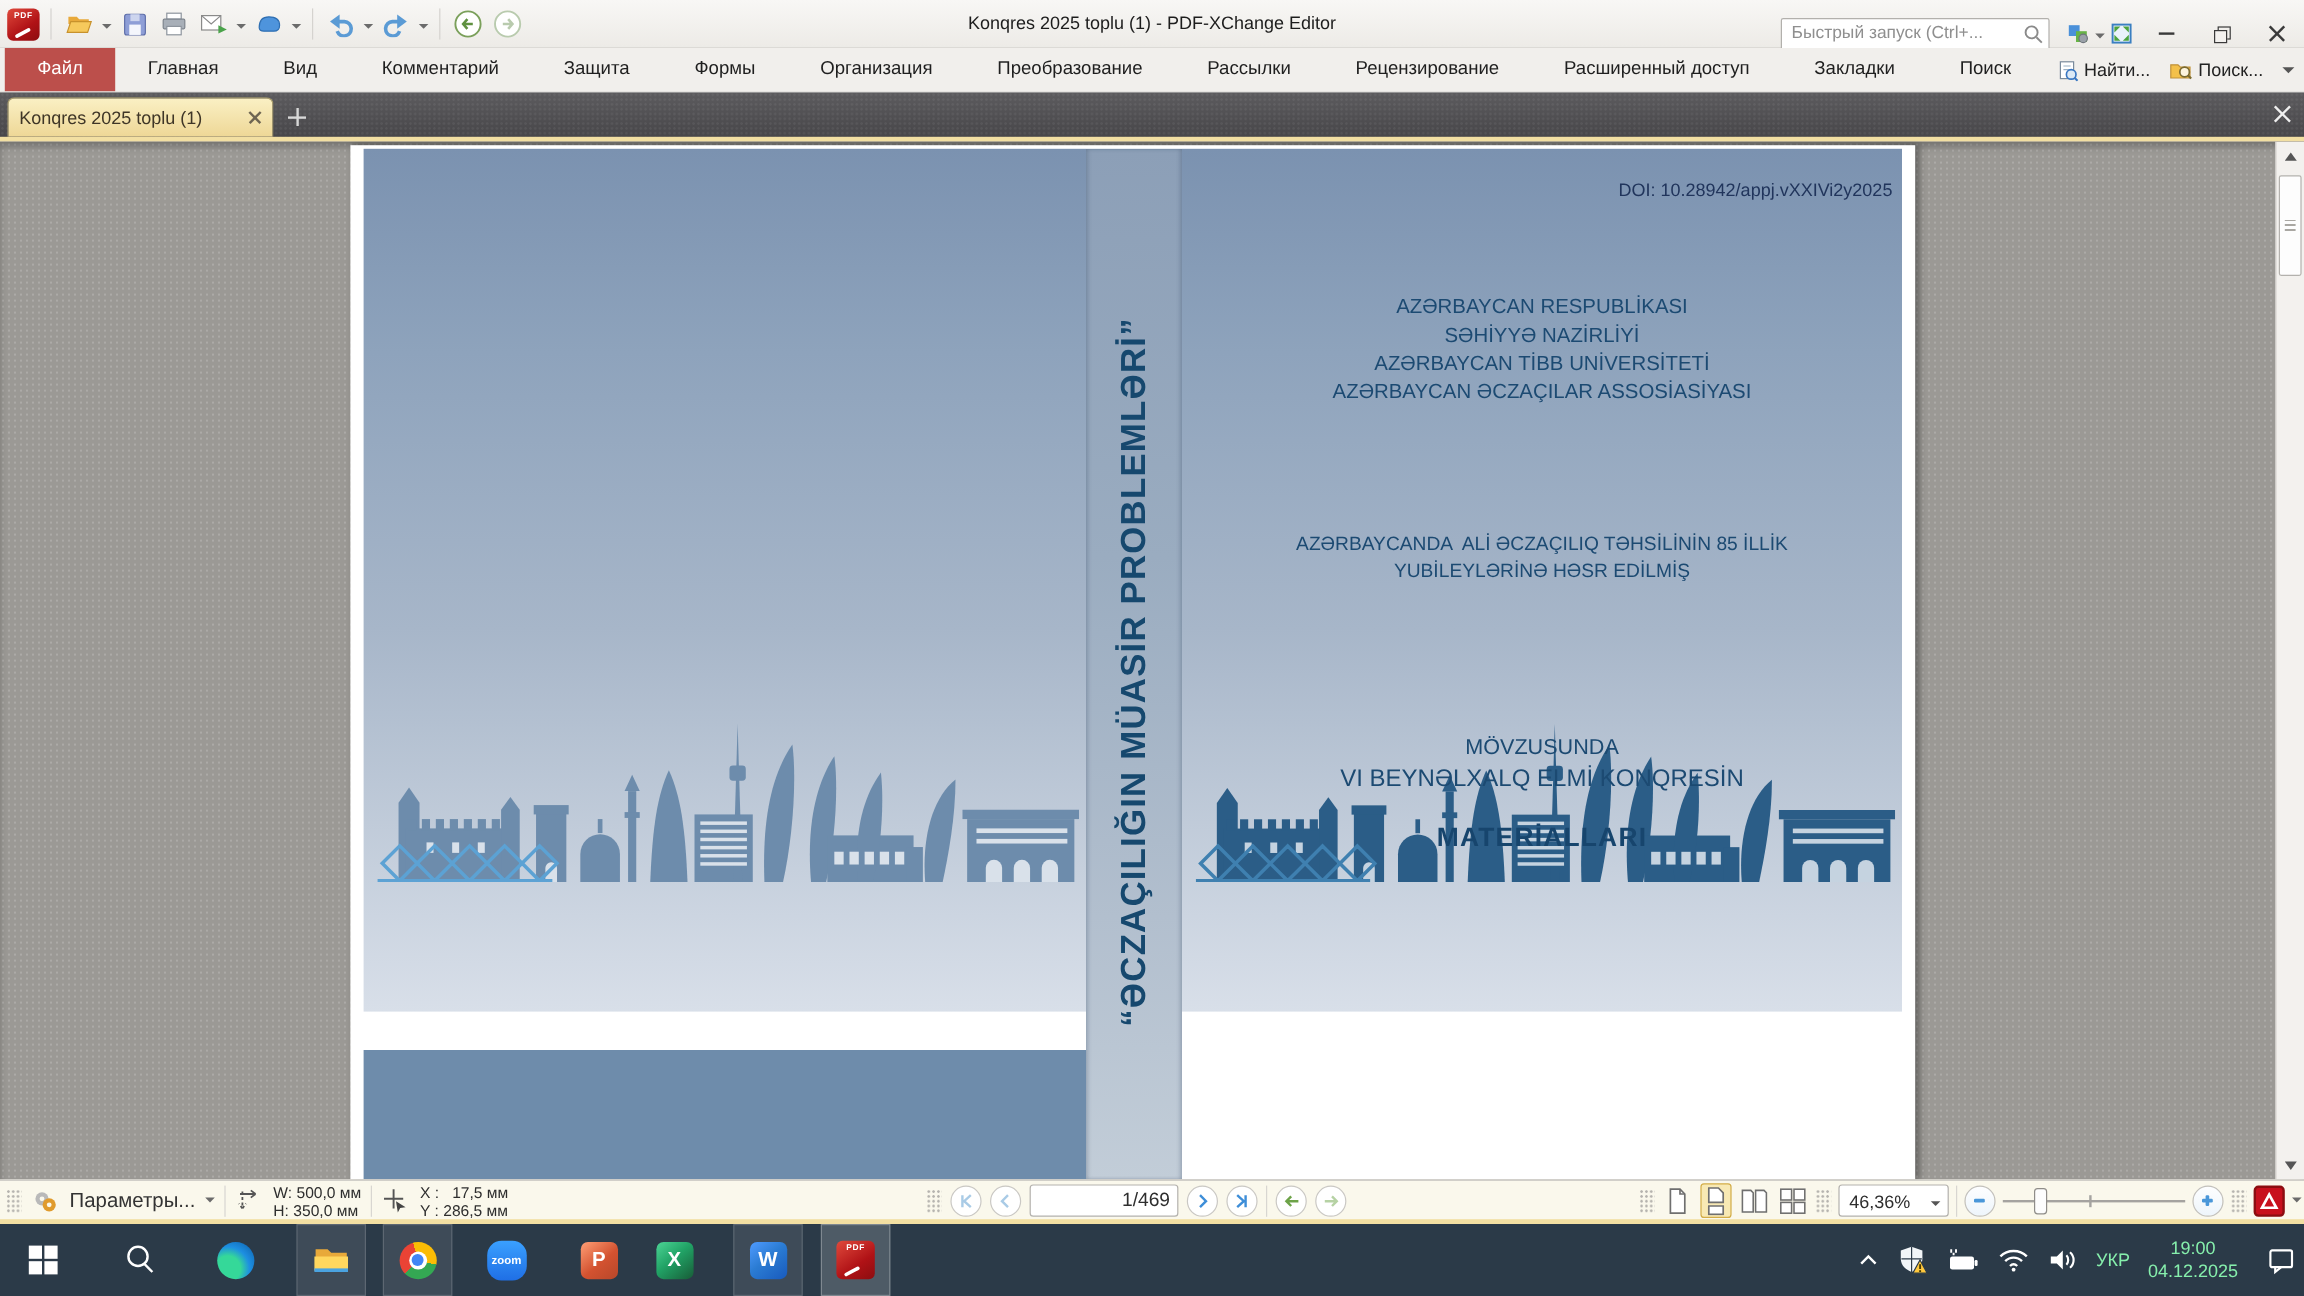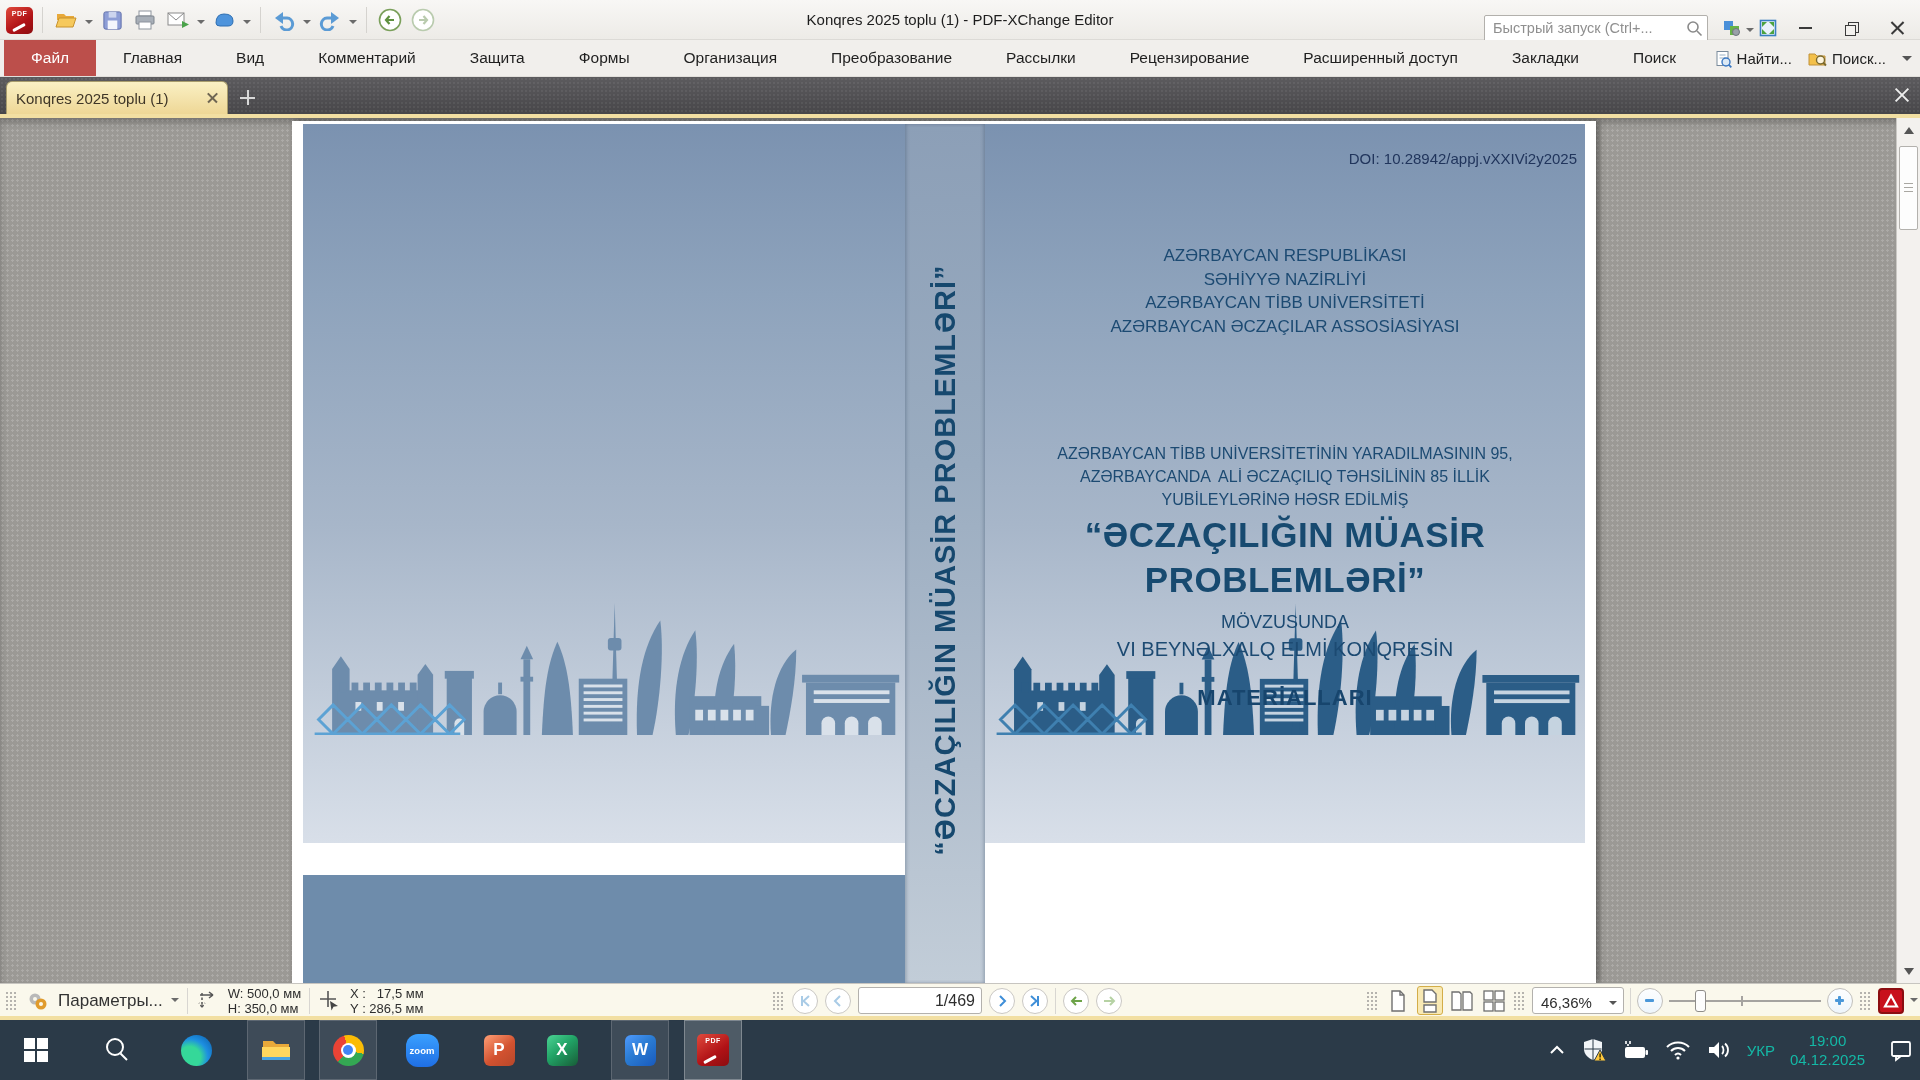--- a/index.html
+++ b/index.html
@@ -194,21 +194,21 @@
     border-radius:50%; background:#fff; }
   .chrome-ic::after { content:""; position:absolute; left:10.5px; top:10.5px; width:10px; height:10px;
     border-radius:50%; background:#4285f4; }
   .zoom-ic { width:33px; height:33px; border-radius:12px;
     background:linear-gradient(180deg,#3aa0ff,#1f6fe5); color:#fff; font-size:9.5px; font-weight:bold;
     display:flex; align-items:center; justify-content:center; }
   .ppt-ic { background:linear-gradient(140deg,#ff9f76,#d35230 55%,#b7472a); font-size:17px; }
   .xls-ic { background:linear-gradient(140deg,#4cd495,#21a366 45%,#185c37); font-size:17px; }
   .word-ic { background:linear-gradient(140deg,#4f9bff,#2b7cd3 45%,#185abd); font-size:17px; }
   .tray { position:absolute; right:6px; top:0; height:60px; display:flex; align-items:center;
-    gap:15px; color:#14b8a6; }
+    gap:15px; color:#86efac; }
   .tray-txt { font-size:15px; }
   .clock { text-align:center; font-size:15px; line-height:19px; }
 
   .ic { display:block; }
 </style>
 </head>
 <body>
 
 <svg width="0" height="0" style="position:absolute">
   <defs>
@@ -456,29 +456,24 @@
           <div class="doi">DOI: 10.28942/appj.vXXIVi2y2025</div>
 
           <div class="org">
             <div>AZƏRBAYCAN RESPUBLİKASI</div>
             <div>SƏHİYYƏ NAZİRLİYİ</div>
             <div>AZƏRBAYCAN TİBB UNİVERSİTETİ</div>
             <div>AZƏRBAYCAN ƏCZAÇILAR ASSOSİASİYASI</div>
           </div>
 
           <div class="dedication">
-            <div>AZƏRBAYCAN TİBB UNİVERSİTETİNİN YARADILMASININ 95,</div>
             <div>AZƏRBAYCANDA  ALİ ƏCZAÇILIQ TƏHSİLİNİN 85 İLLİK</div>
             <div>YUBİLEYLƏRİNƏ HƏSR EDİLMİŞ</div>
           </div>
 
-          <div class="cover-title">
-            <div>“ƏCZAÇILIĞIN MÜASİR</div>
-            <div>PROBLEMLƏRİ”</div>
-          </div>
 
           <div class="theme-line">MÖVZUSUNDA</div>
           <div class="congress-line">VI BEYNƏLXALQ ELMİ KONQRESİN</div>
           <div class="materials-line">MATERİALLARI</div>
 
           <div class="baki">Bakı-2025</div>
 
           <div class="watermark">
             <div class="wm1">Активация Win</div>
             <div class="wm2">Чтобы активировать</div>

